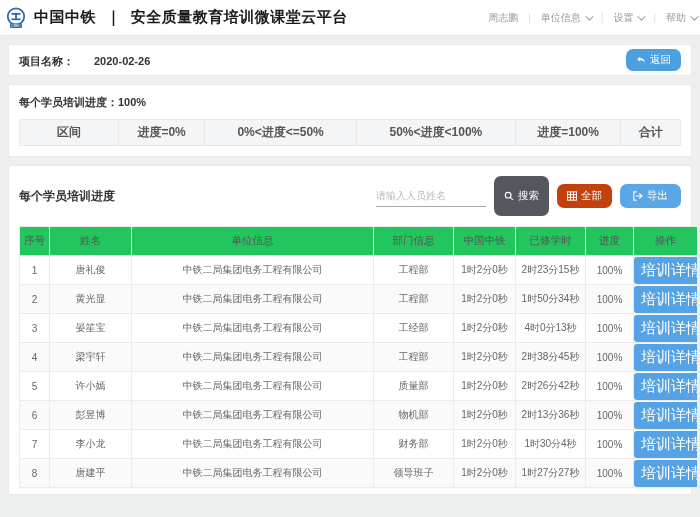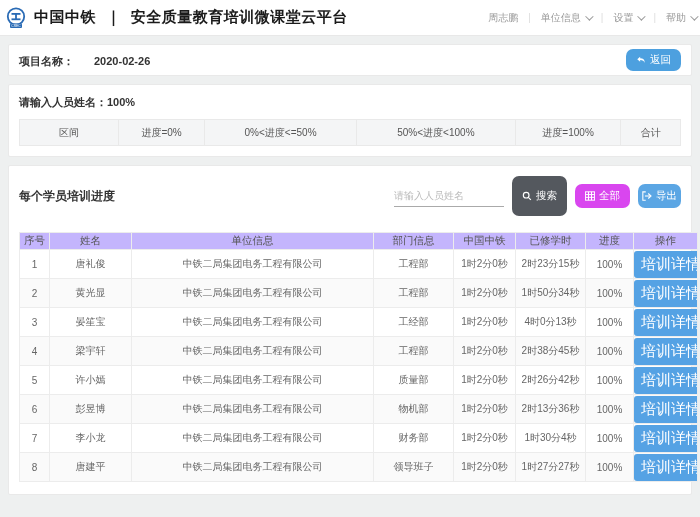--- a/index.html
+++ b/index.html
@@ -32,45 +32,45 @@
   .project-label { font-size:11px; font-weight:bold; color:#333; }
   .project-value { font-size:11px; font-weight:bold; color:#333; margin-left:20px; }
   .btn { border:none; border-radius:7px; color:#fff; font-size:10.5px; cursor:pointer;
          display:inline-flex; align-items:center; gap:4px; font-family:inherit;justify-content:space-between; }
   .btn-back { background:#4da0df; padding:4px 10px; height:22px; }
   
   .summary-card { padding:10px; }
   .summary-title { font-size:11px; font-weight:bold; color:#333; margin-bottom:9px; }
   table { border-collapse:collapse; width:100%; table-layout:fixed; }
   .summary-table th, .summary-table td {
-    border:1px solid #e9e9e9; text-align:center; font-size:10px; font-weight:normal;
+    border:1px solid #e9e9e9; text-align:center; font-size:12px; font-weight:bold;
     color:#666; height:27px; white-space:nowrap; overflow:hidden;
   }
   .summary-table thead th { background:#f4f5f6; color:#555; height:26px; }
   .summary-table tr.alt td { background:#fafafa; }
   
   .students-card { padding:10px; height:330px; }
-  .students-head { display:flex; align-items:center; justify-content:space-between; margin-bottom:16px; }
+  .students-head { display:flex; align-items:center; justify-content:space-between; margin-bottom:10px; }
   .students-title { font-size:12px; font-weight:bold; color:#333; }
   .students-tools { display:flex; align-items:center; gap:8px; }
   .search-input {
     border:none; border-bottom:1px solid #aaa; width:110px; height:22px;
     font-size:10px; color:#333; outline:none; background:transparent; font-family:Liberation Sans, sans-serif;
   }
   .search-input::placeholder { color:#bbb; font-size:10px; }
   .btn-search { background:#54585e; padding:20px 10px; height:40px; }
-  .btn-all { background:#d946ef; padding:5px 10px; height:24px; }
-  .btn-export { background:#5ba6e4; padding:5px 4px; height:24px; }
+  .btn-all { background:#c2410c; padding:5px 10px; height:24px; }
+  .btn-export { background:#5ba6e4; padding:5px 13px; height:24px; }
   .icon-svg { display:block; }
   
   .main-table th, .main-table td {
     border:1px solid #ececec; text-align:center; font-size:10px; font-weight:normal;
     color:#666; white-space:nowrap; overflow:hidden;
   }
-  .main-table thead th { background:#c4b5fd; color:#555; height:17px; font-size:10.5px;text-align:center; }
+  .main-table thead th { background:#22c55e; color:#555; height:29px; font-size:10.5px;text-align:center; }
   .main-table tbody td { height:29px; }
   .main-table tr.alt td { background:#fafafa; }
   .detail-btn {
     background:#55a2e4; border:none; border-radius:3px; color:#fff; font-size:15px;
     padding:4px 7px; cursor:pointer; font-family:inherit;
   }
 </style>
 </head>
 <body>
 
@@ -117,21 +117,21 @@
     <button class="btn btn-back">
       <svg class="icon-svg" width="10" height="10" viewBox="0 0 12 12">
         <path d="M5 2 L1.5 5 L5 8 L5 6 C8 6 9.5 7 10.5 9.5 C10.5 5.5 8.5 4 5 4 Z" fill="#ffffff"></path>
       </svg>
       <span>返回</span>
     </button>
   </div>
 
   <div class="card summary-card">
     <div class="summary-title">
-      <span>请输入人员姓名：</span><span>100%</span>
+      <span>每个学员培训进度：</span><span>100%</span>
     </div>
     <table class="summary-table">
       <colgroup>
         <col style="width:15%">
           <col style="width:13%">
           <col style="width:23%">
         <col style="width:24%">
           <col style="width:16%">
           <col style="width:9%">
       </colgroup>

